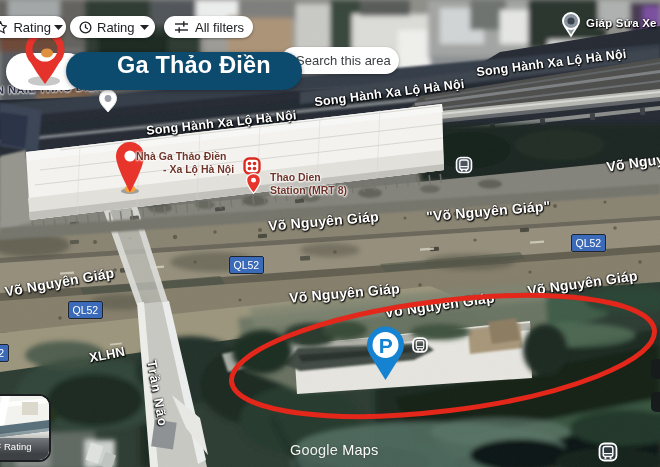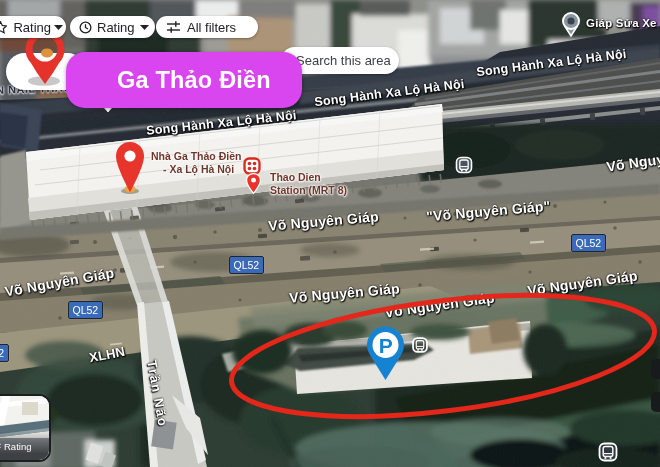--- a/index.html
+++ b/index.html
@@ -354,21 +354,21 @@
       <circle cx="11.2" cy="14.6" r="1" fill="#fff"></circle>
 </svg>
 
 <svg class="abs" style="left:112px;top:140px" width="36" height="60" viewBox="0 0 36 60">
 <ellipse cx="18" cy="51" rx="9" ry="3" fill="rgba(60,60,60,.4)"></ellipse>
 <ellipse cx="18" cy="49" rx="5.5" ry="3.5" fill="#f1a33c"></ellipse>
 <path d="M18 2 C10 2 4 8.2 4 16.2 C4 27 18 52 18 52 C18 52 32 27 32 16.2 C32 8.2 26 2 18 2 Z" fill="#e7352c"></path>
 <circle cx="18" cy="16" r="5.6" fill="#fff"></circle>
 </svg>
 
-<div class="maroon" style="left:151px;top:150px">Nhà Ga Thảo Điền</div>
+<div class="maroon" style="left:136px;top:150px">Nhà Ga Thảo Điền</div>
 
 <div class="maroon" style="left:163px;top:163px">- Xa Lộ Hà Nội</div>
 
 <svg class="abs" style="left:243px;top:157px" width="18" height="18" viewBox="0 0 20 20">
 <rect x="1.7" y="1.7" width="16.6" height="16.6" rx="5" fill="#fff" stroke="#da2a20" stroke-width="2.6"></rect>
 <circle cx="7.2" cy="7.2" r="2" fill="#da2a20"></circle>
       <circle cx="12.8" cy="7.2" r="2" fill="#da2a20"></circle>
 <circle cx="7.2" cy="12.8" r="2" fill="#da2a20"></circle>
       <circle cx="12.8" cy="12.8" r="2" fill="#da2a20"></circle>
 </svg>
@@ -405,20 +405,21 @@
 <rect x="5.2" y="4.5" width="9.6" height="10" rx="2" fill="none" stroke="#fff" stroke-width="1.4"></rect>
 <line x1="5.6" y1="11.6" x2="14.4" y2="11.6" stroke="#fff" stroke-width="1.2"></line>
 <circle cx="7.4" cy="16" r="1.1" fill="#fff"></circle>
       <circle cx="12.6" cy="16" r="1.1" fill="#fff"></circle>
 </svg>
 
 <div class="abs" style="left:651px;top:359px;width:16px;height:20px;background:#181b1c;border-radius:5px"></div>
 
 <div class="abs" style="left:651px;top:392px;width:16px;height:20px;background:#181b1c;border-radius:5px"></div>
 
+<div class="abs" style="left:290px;top:442px;font-size:14.5px;letter-spacing:.2px;color:#fff;text-shadow:0 0 2px rgba(0,0,0,.35)"><span style="color:#f1f3f1">Google</span> <span style="color:#fff">Maps</span></div>
 
 <div class="abs" style="left:-18px;top:394px;width:65px;height:64px;border-radius:12px;border:2.5px solid #1b1d20;background:#dfdfdb;overflow:hidden">
 <svg width="65" height="64" viewBox="0 0 65 64">
 <rect x="0" y="0" width="65" height="64" fill="#e9e9e5"></rect>
 <rect x="0" y="0" width="65" height="30" fill="#f2f2ee"></rect>
 <polygon points="18,0 26,0 20,30 13,30" fill="#fff"></polygon>
 <polygon points="0,8 65,2 65,7 0,13" fill="#fff" opacity=".8"></polygon>
 <rect x="38" y="6" width="16" height="13" fill="#dcd8cc"></rect>
 <polygon points="0,32 65,24 65,35 0,43" fill="#5a707a"></polygon>
 <polygon points="0,40 65,32 65,35 0,43" fill="#9fb0b4" opacity=".8"></polygon>
@@ -436,21 +437,21 @@
       <span>Search this area</span>
     </div>
 
 <div class="abs" style="left:6px;top:53px;width:80px;height:37px;background:#fff;border-radius:18.5px;box-shadow:0 1px 3px rgba(0,0,0,.3)"></div>
 
 <svg class="abs" style="left:96px;top:88px" width="24" height="28" viewBox="0 0 24 28">
 <path d="M12 2 C7 2 3.5 5.8 3.5 10.5 C3.5 15.5 8.5 19.8 12 24 C15.5 19.8 20.5 15.5 20.5 10.5 C20.5 5.8 17 2 12 2 Z" fill="#fff" stroke="#e8e8e8" stroke-width="1"></path>
 <circle cx="12" cy="10.5" r="3.4" fill="#9aa0a6"></circle>
 </svg>
 
-<div class="abs" style="left:66px;top:52px;width:236px;height:56px;background:#d946ef;border-radius:19px;display:flex;align-items:center;box-shadow:0 1px 4px rgba(0,0,0,.35)">
+<div class="abs" style="left:66px;top:52px;width:236px;height:38px;background:#0c4a6e;border-radius:19px;display:flex;align-items:flex-start;box-shadow:0 1px 4px rgba(0,0,0,.35)">
 <span style="color:#fff;font-weight:bold;font-size:23.5px;margin-left:51px;letter-spacing:.2px">Ga Thảo Điền</span>
 </div>
 
 <svg class="abs" style="left:20px;top:26px" width="50" height="66" viewBox="0 0 50 66">
 <ellipse cx="24" cy="55" rx="16" ry="4.8" fill="rgba(110,110,110,.38)"></ellipse>
 <ellipse cx="27" cy="27" rx="6" ry="4.5" fill="#e0913d"></ellipse>
 <path fill-rule="evenodd" fill="#e5332c" d="M10.8 36.8 A19.5 19.5 0 1 1 39.2 36.8 Q33.5 47 25 58 Q16.5 47 10.8 36.8 Z M25 10.6 A12.5 12.5 0 0 0 25 35.6 A12.5 12.5 0 0 0 25 10.6 Z"></path>
 </svg>
 
 <div class="btn" style="left:-40px;top:16px;width:103px;padding:0 3px 0 0;justify-content:flex-end">
@@ -467,21 +468,21 @@
 <svg width="13" height="13" viewBox="0 0 14 14" style="margin-right:5px">
         <circle cx="7" cy="7" r="5.8" fill="none" stroke="#202124" stroke-width="1.4"></circle>
         <path d="M7 3.4 L7 7 L9.6 8.7" fill="none" stroke="#202124" stroke-width="1.4"></path>
       </svg>
 <span>Rating</span>
 <svg width="9" height="5" viewBox="0 0 9 5" style="margin-left:5px">
         <polygon points="0,0 9,0 4.5,5" fill="#202124"></polygon>
       </svg>
 </div>
 
-<div class="btn" style="left:156px;top:16px;padding:0 22px 0 10px">
+<div class="btn" style="left:164px;top:16px;padding:0 9px 0 10px">
 <svg width="15" height="14" viewBox="0 0 15 14" style="margin-right:6px">
 <g stroke="#202124" stroke-width="1.4" fill="none">
 <line x1="1" y1="4" x2="14" y2="4"></line>
           <line x1="1" y1="10" x2="14" y2="10"></line>
 <line x1="9.8" y1="1.2" x2="9.8" y2="6.8"></line>
           <line x1="5.2" y1="7.2" x2="5.2" y2="12.8"></line>
 </g>
 </svg>
 <span>All filters</span>
 </div>

